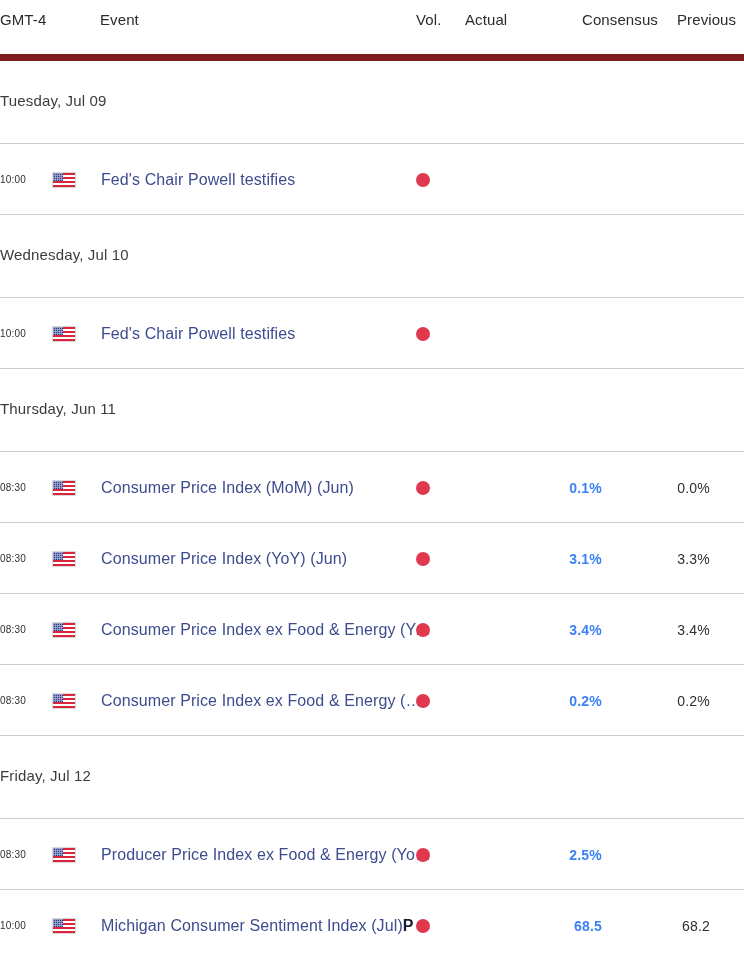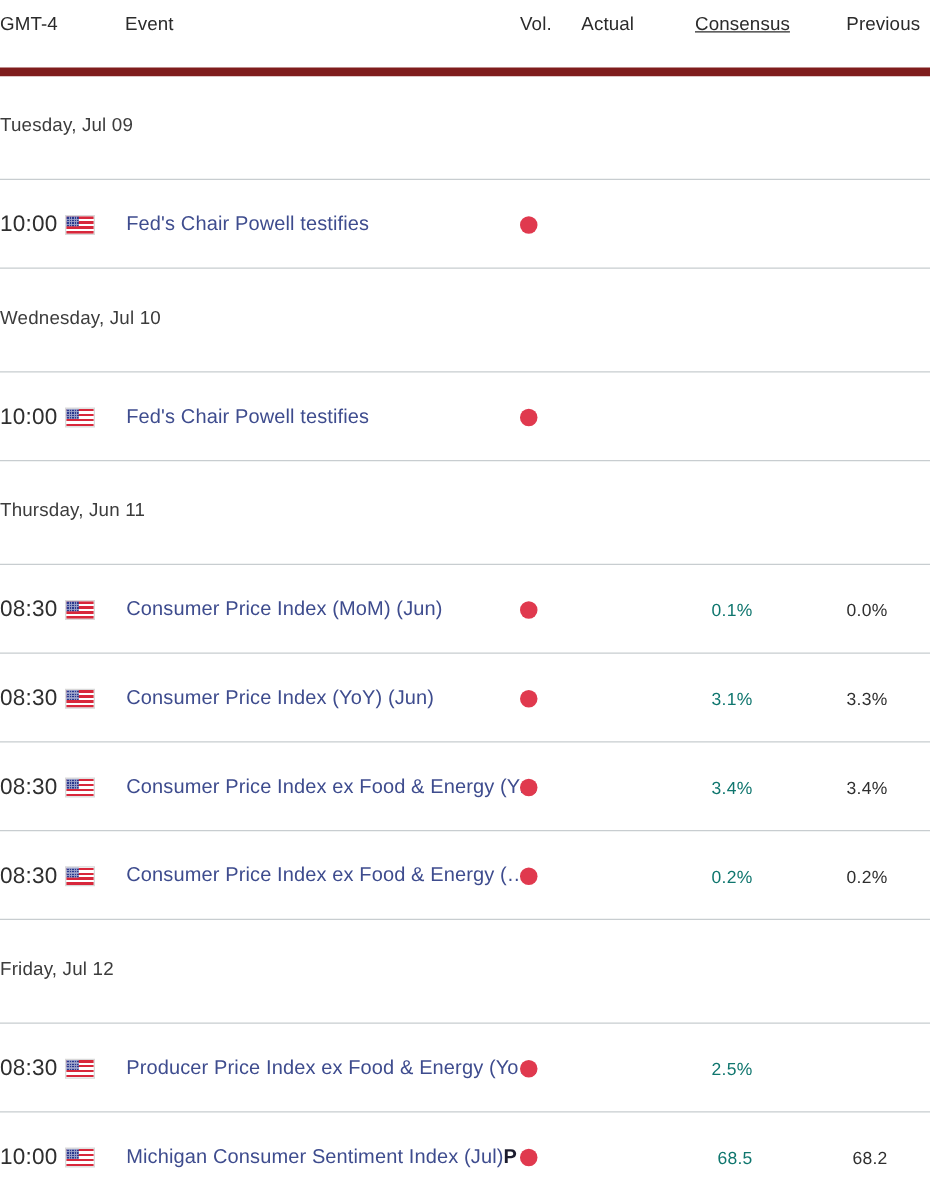--- a/index.html
+++ b/index.html
@@ -31,21 +31,21 @@
     top: 11px;
     font-size: 15px;
     color: #2b2b2b;
     letter-spacing: 0.1px;
     white-space: nowrap;
   }
   .h-gmt      { left: 0px;   }
   .h-event    { left: 100px; }
   .h-vol      { left: 416px; }
   .h-actual   { left: 465px; }
-  .h-cons     { left: 556px; text-decoration: underline; }
+  .h-cons     { left: 582px; }
   .h-prev     { left: 677px; }
 
   
   .day-block {
     position: relative;
     height: 83px;
     border-bottom: 1px solid #c8cdd0;
     box-sizing: border-box;
   }
   .day-label {
@@ -72,21 +72,21 @@
     position: absolute;
     top: 0;
     height: 71px;
     display: flex;
     align-items: center;
     white-space: nowrap;
   }
 
   .c-time {
     left: 0px;
-    font-size: 18px;
+    font-size: 10px;
     color: #2f2f2f;
     letter-spacing: 0.2px;
   }
 
   .c-flag {
     left: 52px;
   }
 
   
   .flag-us {
@@ -165,22 +165,23 @@
     justify-content: flex-end;
     font-size: 14px;
     color: #2f2f2f;
   }
 
   .c-cons {
     left: 520px;
     width: 82px;
     justify-content: flex-end;
     font-size: 14px;
-    color: #0f766e;
+    color: #3b82f6;
     letter-spacing: 0.2px;
+    font-weight: bold;
   }
 
   .c-prev {
     left: 628px;
     width: 82px;
     justify-content: flex-end;
     font-size: 14px;
     color: #2f2f2f;
     letter-spacing: 0.2px;
   }

